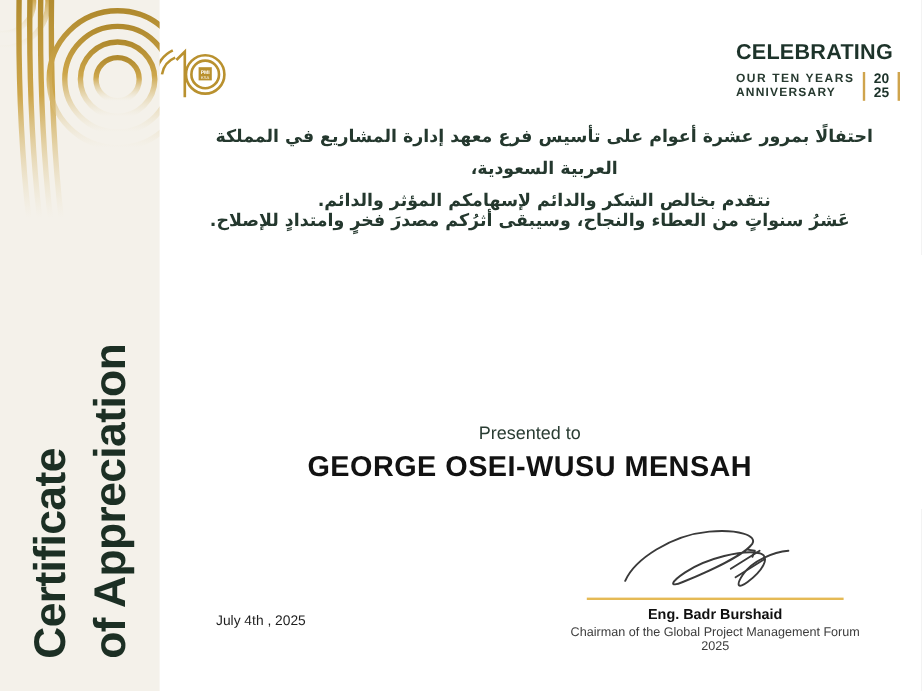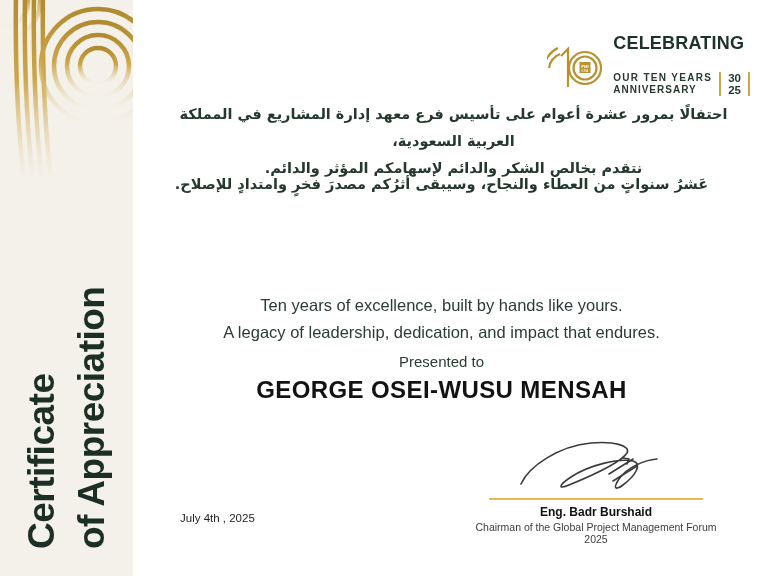--- a/index.html
+++ b/index.html
@@ -12,24 +12,24 @@
   .sidebar { position:absolute; left:0; top:0; width:133px; height:576px; background:#f4f1ea; }
   .deco { position:absolute; left:0; top:0; display:block; }
   .cert-title {
     position:absolute; left:17px; top:549px; width:314px;
     transform:rotate(-90deg); transform-origin:0 0;
     color:#1c2f24; font-weight:800; font-size:37px; line-height:1.34;
     letter-spacing:-0.5px; white-space:nowrap;
   }
   
   .logo-row { position:absolute; left:133px; right:18px; top:33px;
-    display:flex; justify-content:flex-end; align-items:center; gap:10px; }
+    display:flex; justify-content:space-between; align-items:center; gap:10px; }
   .logo-text { display:flex; flex-direction:column; }
   .celebrating { font-size:18px; font-weight:800; color:#1d332a; letter-spacing:0.2px; }
-  .logo-sub { display:flex; align-items:center; gap:7px; margin-top:18px; }
+  .logo-sub { display:flex; align-items:center; gap:7px; margin-top:6px; }
   .logo-lines { font-size:10px; font-weight:700; color:#273a30; line-height:1.2; text-align:left; }
   .ls1 { letter-spacing:1.3px; display:block; }
   .ls2 { letter-spacing:1.0px; display:block; }
   .gold-bar { width:2px; height:24px; background:#cfa44c; }
   .years { font-size:11.5px; font-weight:800; color:#1d332a; line-height:1.05; text-align:center; }
   .years span { display:block; }
   
   .block { position:absolute; left:133px; right:18px; text-align:center; }
   .arabic { direction:rtl; font-family:"DejaVu Sans", sans-serif; color:#24382e;
     font-weight:700; font-size:14.5px; line-height:1.85; }
@@ -100,40 +100,36 @@
     </svg>
     <div class="logo-text">
       <span class="celebrating">CELEBRATING</span>
       <div class="logo-sub">
         <span class="logo-lines">
           <span class="ls1">OUR TEN YEARS</span>
           <span class="ls2">ANNIVERSARY</span>
         </span>
         <span class="gold-bar"></span>
         <span class="years">
-          <span>30</span>
+          <span>20</span>
           <span>25</span>
         </span>
         <span class="gold-bar"></span>
       </div>
     </div>
   </div>
 
   <div class="block arabic ar1">
     <div>احتفالًا بمرور عشرة أعوام على تأسيس فرع معهد إدارة المشاريع في المملكة العربية السعودية،</div>
     <div>نتقدم بخالص الشكر والدائم لإسهامكم المؤثر والدائم.</div>
   </div>
   <div class="block arabic ar2">
     <div>عَشرُ سنواتٍ من العطاء والنجاح، وسيبقى أثرُكم مصدرَ فخرٍ وامتدادٍ للإصلاح.</div>
   </div>
 
-  <div class="block en en2">
-    <div>Ten years of excellence, built by hands like yours.</div>
-    <div>A legacy of leadership, dedication, and impact that endures.</div>
-  </div>
 
   <div class="block name">GEORGE OSEI-WUSU MENSAH</div>
   <div class="block en presented">Presented to</div>
 
   <div class="sig">
     <svg width="170" height="58" viewBox="0 0 170 58" aria-hidden="true">
       <g stroke="#3a3a3a" stroke-width="1.6" fill="none" stroke-linecap="round">
         <path d="M10,46 C18,28 48,8 80,5 C104,3 120,8 116,15 C110,24 80,38 58,47 C46,52 48,47 60,39 C78,27 108,20 122,23 C132,26 124,38 112,47 C104,53 102,50 108,41 C116,29 134,22 146,21"></path>
         <path d="M98,36 L122,21"></path>
         <path d="M102,43 L126,28"></path>

